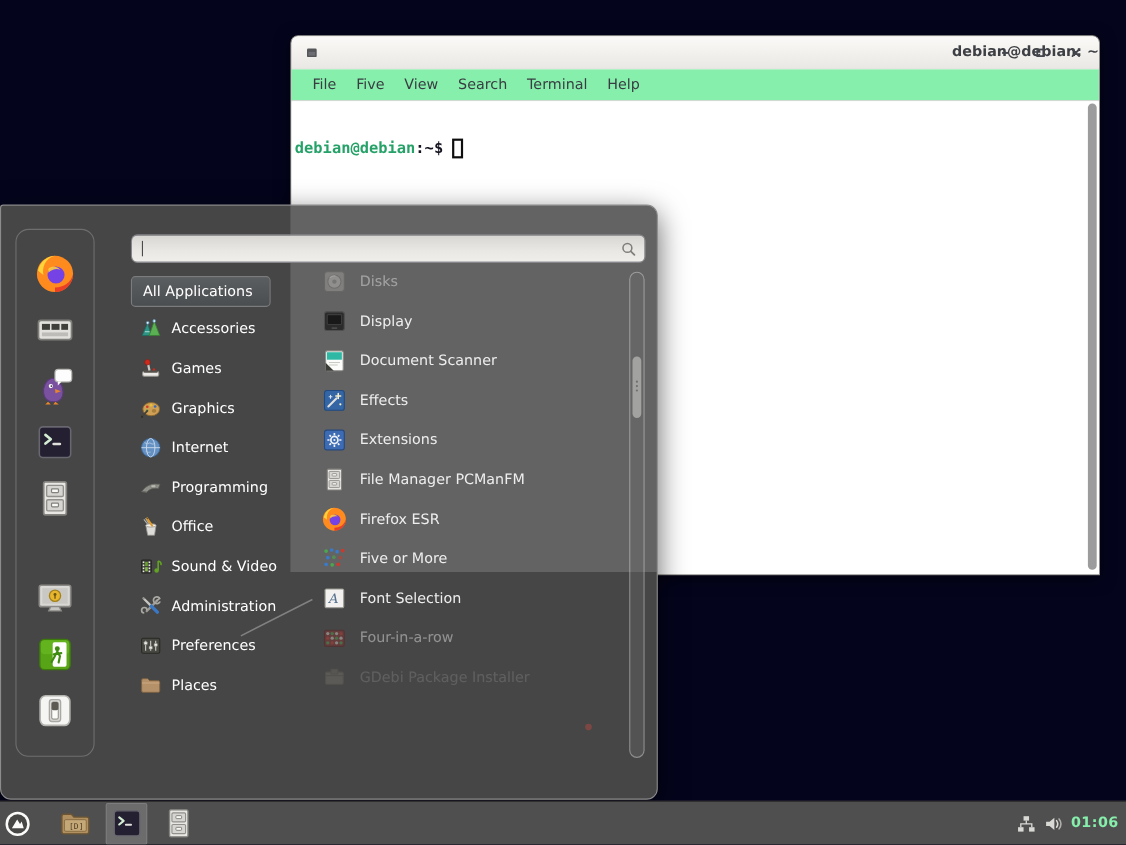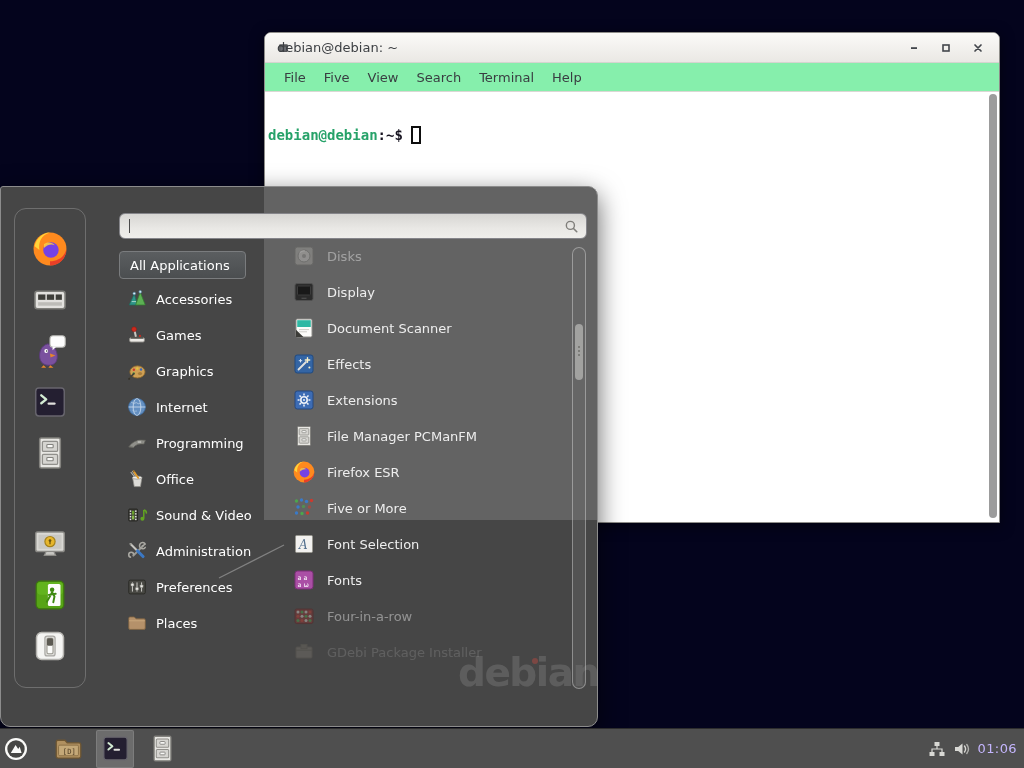--- a/index.html
+++ b/index.html
@@ -19,22 +19,22 @@
     background:#ffffff;border:1px solid #8f8e8a;border-radius:7px 7px 0 0;
     box-shadow:0 3px 14px rgba(0,0,0,.5);
   }
   .titlebar{
     height:30px;display:flex;align-items:center;position:relative;
     background:linear-gradient(#fbfaf8,#eae8e4);
     border-bottom:1px solid #d6d4d0;border-radius:6px 6px 0 0;
   }
   .titlebar .win-icon{width:11px;height:11px;margin-left:13px;opacity:.85;}
   .titlebar .title{
-    position:absolute;left:0;right:0;text-align:left;
-    font-size:13px;font-weight:normal;color:#3c3f43;pointer-events:none;margin-left:12px;
+    position:absolute;left:0;right:0;text-align:right;
+    font-size:13px;font-weight:bold;color:#3c3f43;pointer-events:none;
   }
   .controls{margin-left:auto;display:flex;align-items:center;gap:22px;padding-right:16px;z-index:2;}
   .ctrl{width:10px;height:10px;cursor:default;}
   .menubar{
     height:29px;display:flex;align-items:center;
     background:#86efac;border-bottom:1px solid #dad8d4;padding-left:10px;
   }
   .mitem{padding:0 9px;font-size:13px;color:#393d41;}
   .term-body{position:relative;height:430px;background:#fff;border-radius:0;}
   .prompt-line{
@@ -123,21 +123,21 @@
   .task-left{display:flex;align-items:center;height:100%;padding-left:3px;}
   .task-launcher{height:38px;width:38px;display:flex;align-items:center;justify-content:center;
     background:none;border:none;padding:0;cursor:pointer;border-radius:2px;}
   .task-launcher.menu-btn{width:26px;margin-right:11px;}
   .task-launcher.menu-btn .icn{width:24px;height:24px;}
   .task-launcher .icn{width:31px;height:31px;}
   .task-launcher.active{background:rgba(255,255,255,0.17);box-shadow:inset 0 0 0 1px rgba(255,255,255,0.12);}
   .task-launcher + .task-launcher{margin-left:9px;}
   .task-right{margin-left:auto;display:flex;align-items:center;gap:7px;padding-right:7px;}
   .tray-icon{width:18px;height:18px;opacity:.92;cursor:pointer;}
-  .clock{font-size:13px;font-weight:normal;color:#c4b5fd;letter-spacing:.4px;cursor:pointer;}
+  .clock{font-size:13px;font-weight:bold;color:#86efac;letter-spacing:.4px;cursor:pointer;}
 </style>
 </head>
 <body>
 
 <div class="desktop">
 
   <div class="terminal-window">
     <div class="titlebar">
       <span class="icn win-icon">
         <svg viewBox="0 0 10 10">
@@ -177,21 +177,20 @@
         <span class="prompt-user">debian@debian</span><span class="prompt-suffix">:~$</span><span class="term-cursor"></span>
       </div>
       <div class="term-scrollbar">
           <div class="thumb"></div>
         </div>
     </div>
   </div>
 
   <div class="menu-window">
     <div class="menu-lighten"></div>
-    <div class="watermark">debian</div>
     <div class="watermark-dot"></div>
 
     <div class="favorites-panel" id="favorites-panel">
         <button class="fav-btn"><span class="icn">
             <svg viewBox="0 0 24 24">
               <circle cx="12" cy="12" r="10.4" fill="#ff8a1e"></circle>
               <path d="M2.3 10.2 A10.4 10.4 0 0 1 12 1.6 C6.2 3.2 4.6 8.2 5.3 12.6 Z" fill="#ffd43a"></path>
               <path d="M12 22.4 A10.4 10.4 0 0 0 22.4 12 C21 17.4 17 19.5 12 19.8 Z" fill="#e3252b" opacity=".75"></path>
               <circle cx="12.6" cy="12.6" r="4.9" fill="#7542e5"></circle>
               <path d="M8.2 9 C10 7.4 13.4 7.6 15 9.6 C13 8.8 10.4 9.2 8.2 11.4 Z" fill="#ffd43a" opacity=".85"></path>
@@ -520,30 +519,20 @@
         </div>
         <div class="app-item">
           <span class="icn">
             <svg viewBox="0 0 24 24">
               <rect x="3.5" y="3.5" width="17" height="17" rx="1.2" fill="#f2f1ef" stroke="#98978f"></rect>
               <text x="7" y="16.5" font-family="DejaVu Serif, serif" font-style="italic" font-size="12" fill="#53708e">A</text>
             </svg>
           </span>
           <span>Font Selection</span>
         </div>
-        <div class="app-item">
-          <span class="icn">
-            <svg viewBox="0 0 24 24">
-              <rect x="3" y="3" width="18" height="18" rx="2.6" fill="#aa4fa5" stroke="#7c2f78"></rect>
-              <text x="5.6" y="11.6" font-family="DejaVu Sans, sans-serif" font-size="6.4" fill="#ffffff">a a</text>
-              <text x="5.6" y="18.8" font-family="DejaVu Sans, sans-serif" font-size="6.4" fill="#ffffff">a ω</text>
-            </svg>
-          </span>
-          <span>Fonts</span>
-        </div>
         <div class="app-item faded">
           <span class="icn">
             <svg viewBox="0 0 24 24">
               <rect x="3" y="5" width="18" height="14.6" rx="1.8" fill="#8c3030" stroke="#5e1e1e"></rect>
               <g>
                 <circle cx="6" cy="8" r="1.5" fill="#d8d4cc"></circle>
                 <circle cx="10" cy="8" r="1.5" fill="#4ca64c"></circle>
                 <circle cx="14" cy="8" r="1.5" fill="#d8d4cc"></circle>
                 <circle cx="18" cy="8" r="1.5" fill="#cc3a2e"></circle>
                 <circle cx="6" cy="12.2" r="1.5" fill="#cc3a2e"></circle>

